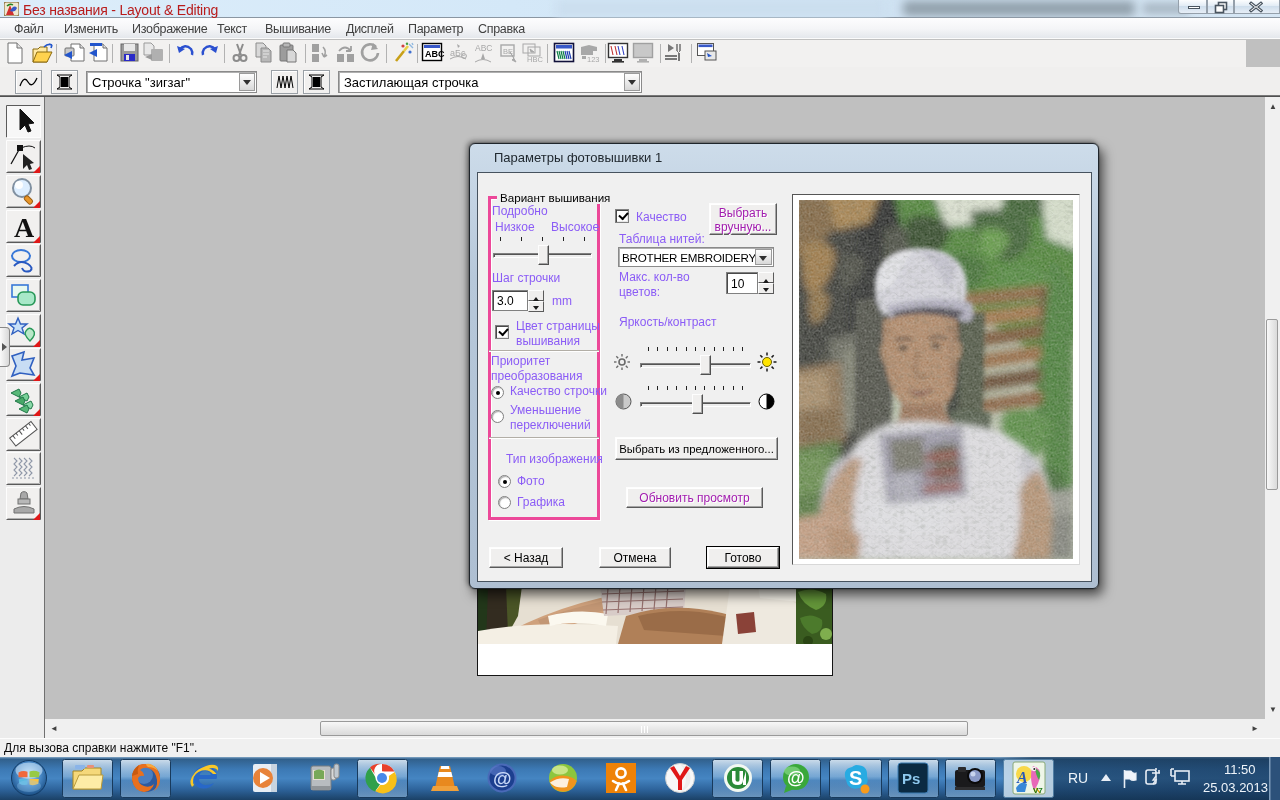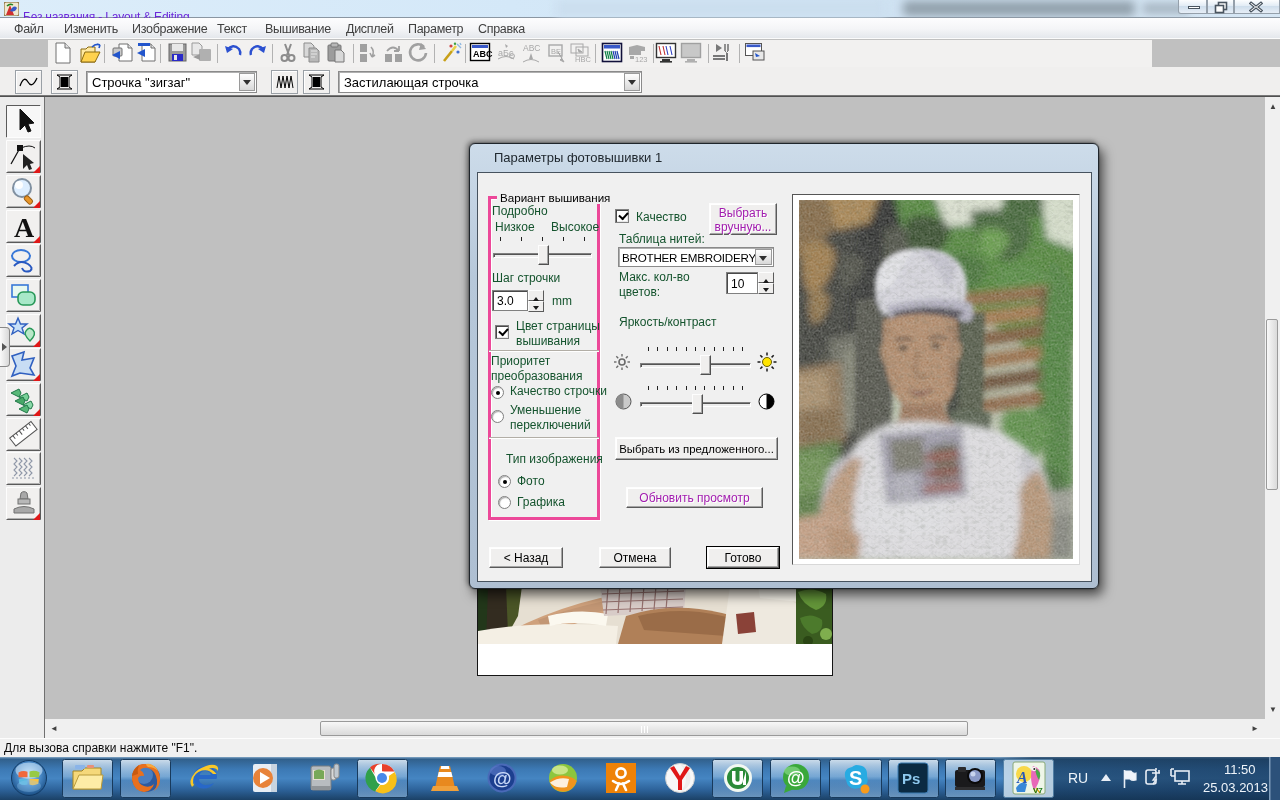--- a/index.html
+++ b/index.html
@@ -6,33 +6,33 @@
 html,body { width:1280px; height:800px; overflow:hidden; font-family:"Liberation Sans", sans-serif; }
 body { position:relative; background:#c0c0c0; }
 .abs { position:absolute; }
 
 
 #titlebar { left:0; top:0; width:1280px; height:18px;
   background:linear-gradient(90deg,#dcedfa 0%,#d4e8f8 40%,#cfe2f2 70%,#d6e6f4 100%); border-bottom:1px solid #8a96a2; }
 #titlebar .smudge1 { left:556px; top:0px; width:330px; height:17px; background:#cbdeee; filter:blur(5px); }
 #titlebar .smudge2 { left:903px; top:1px; width:232px; height:15px; background:#91a0ab; filter:blur(5px); border-radius:4px; }
 #titlebar .smudge3 { left:1143px; top:3px; width:46px; height:11px; background:#a7b6c2; filter:blur(4px); }
-#apptitle { left:23px; top:10px; font-size:12px; letter-spacing:-0.2px; color:#6d28d9; }
+#apptitle { left:23px; top:2px; font-size:14px; letter-spacing:-0.2px; color:#b91c1c; }
 .capbtn { top:0px; height:14px; border:1px solid #95a0ab; border-top:none;
   background:linear-gradient(180deg,#fcfdfe,#e2ecf5 45%,#cfdeec 50%,#e6eef6); }
 .capglyph { position:absolute; }
 
 
 #menubar { left:0; top:18px; width:1280px; height:21px; letter-spacing:-0.3px;
   background:linear-gradient(180deg,#fdfdfe 0%,#f4f5f7 55%,#e4e7ec 100%);
   border-bottom:1px solid #fbfbfb; font-size:12.5px; color:#404040; }
 #menubar span { position:absolute; top:4px; }
 
 
-#toolbar { left:0; top:40px; width:1104px; height:27px; background:#f2f1f0;margin-left:48px; }
+#toolbar { left:0; top:40px; width:1246px; height:27px; background:#f2f1f0; }
 
 
 #optbar { left:0; top:67px; width:1280px; height:29px; background:#f0efee; border-bottom:1px solid #787878; }
 .optbtn { position:absolute; top:3px; width:27px; height:24px; background:#f1f0ef; border:1px solid #9aa0a6;
   box-shadow:inset 1px 1px 0 #fff; }
 .combo { position:absolute; top:4px; height:22px; background:#fff; border:1px solid #8a8a8a; font-size:13px; color:#000;
   box-shadow:inset 1px 1px 0 #b0b0b0; }
 .combo .txt { position:absolute; left:5px; top:3px; }
 .combo .drop { position:absolute; right:1px; top:1px; width:16px; height:18px; background:linear-gradient(180deg,#fefefe,#d8d8d8); border:1px solid #9a9a9a; }
 .combo .drop:after { content:""; position:absolute; left:3px; top:6px; border:4px solid transparent; border-top:5px solid #303030; }
@@ -64,21 +64,21 @@
 
 
 #dialog { left:469px; top:143px; width:630px; height:446px; background:linear-gradient(180deg,#cddcea 0%,#b7c8da 30%,#aebfd2 100%); border:1px solid #1f252b; border-radius:6px;
   box-shadow:4px 6px 12px rgba(0,0,0,0.62), -2px -2px 5px rgba(0,0,0,0.38), 0 0 1px #000; }
 #dlgtitle { position:absolute; left:24px; top:6px; font-size:13px; color:#20282f; }
 #dlgclient { position:absolute; left:7px; top:28px; width:615px; height:410px; background:#f0f0f0; border:1px solid #46525e; }
 
 
 .gbox { position:absolute; border:3px solid #ec4899; box-shadow:1px 1px 0 #fff inset, 1px 1px 0 #fff;text-align:center; }
 .gbox .glab { position:absolute; left:6px; top:-8px; background:#f0f0f0; padding:0 3px; font-size:11.6px; color:#000; white-space:nowrap; }
-.lbl { position:absolute; font-size:12px; color:#14532d; white-space:nowrap; line-height:15px; }
+.lbl { position:absolute; font-size:12px; color:#8b5cf6; white-space:nowrap; line-height:15px; }
 .cb { position:absolute; width:14px; height:14px; background:#fff; border:1px solid #808080; box-shadow:inset 1px 1px 0 #494949, inset -1px -1px 0 #e8e8e8; }
 .check:after { content:""; position:absolute; left:3px; top:2px; width:7px; height:4px; border-left:2px solid #000; border-bottom:2px solid #000; transform:rotate(-48deg); }
 .radio { position:absolute; width:13px; height:13px; border-radius:50%; background:#fff; border:1px solid #808080; box-shadow:inset 1px 1px 1px rgba(70,70,70,0.45); }
 .radio.on:after { content:""; position:absolute; left:3.5px; top:3.5px; width:4px; height:4px; border-radius:50%; background:#000; }
 .btn97 { position:absolute; background:#f0efee; border:1px solid; border-color:#fdfdfd #5a5a5a #5a5a5a #fdfdfd; box-shadow:inset -1px -1px 0 #a5a5a5, inset 1px 1px 0 #fff; font-size:12px; color:#000; text-align:center; }
 .btn97.def { box-shadow:0 0 0 1px #000, inset -1px -1px 0 #a5a5a5, inset 1px 1px 0 #fff; }
 .btn97.dis { color:#a21caf; text-shadow:1px 1px 0 #fff; }
 .spin { position:absolute; background:#fff; border:1px solid #808080; box-shadow:inset 1px 1px 0 #494949; font-size:12px; }
 .spin .val { position:absolute; left:4px; top:3px; }
 .spinbtns { position:absolute; width:16px; }

